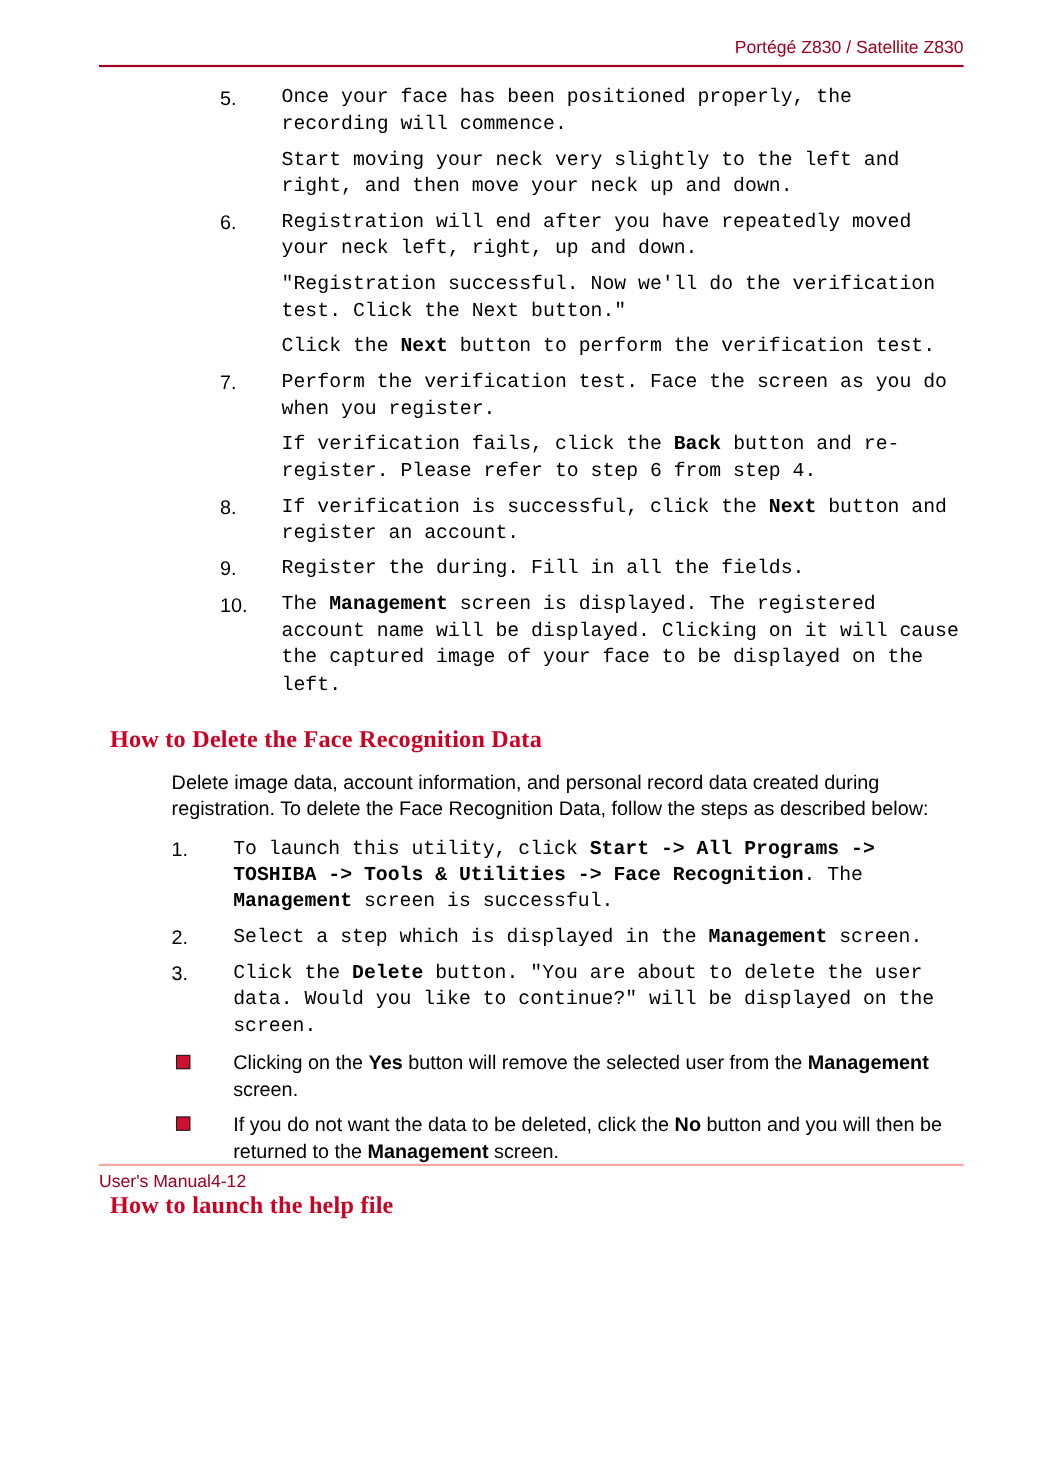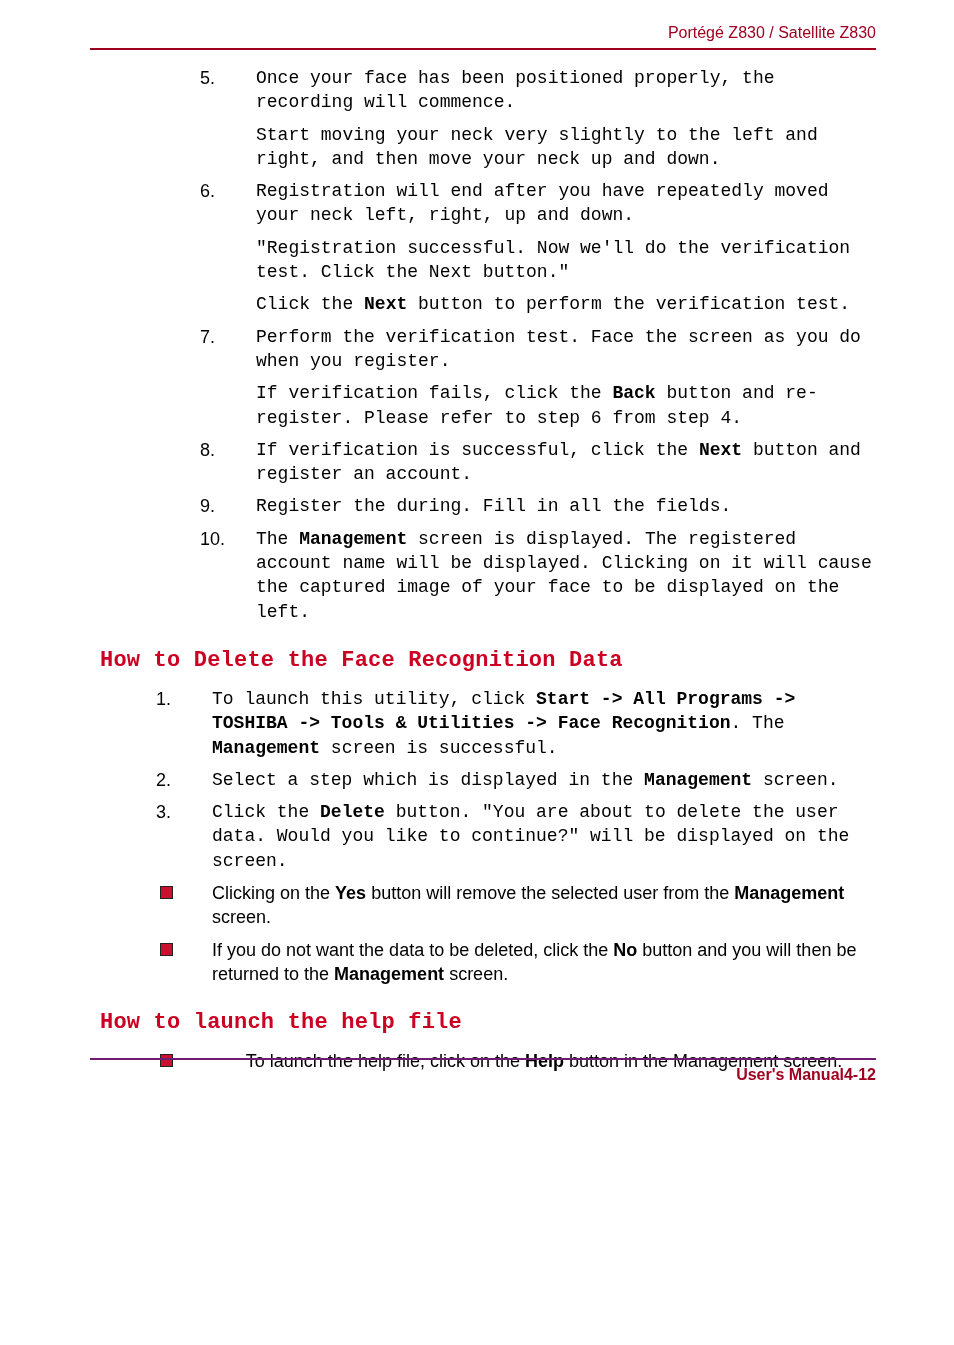--- a/index.html
+++ b/index.html
@@ -6,21 +6,21 @@
     margin: 0;
     padding: 0;
     background: #fff;
     font-family: Arial, Helvetica, sans-serif;
     color: #000;
   }
   .page {
     width: 954px;
     height: 1114px;
     box-sizing: border-box;
-    padding: 24px 70px 0 70px;
+    padding: 35px 70px 0 70px;
     position: relative;
   }
   .top-header {
     color: #a00020;
     font-size: 16px;
     text-align: right;
     padding-bottom: 6px;
     border-bottom: 2px solid #a00020;
     margin-bottom: 16px;
     margin-left: 20px;
@@ -80,43 +80,42 @@
     margin-left: 100px;
   }
   .body-p {
     font-size: 18px;
     line-height: 1.35;
     margin: 0 0 12px 0;
     padding-left: 56px;
   }
   h2.sect {
     color: #cc0022;
-    font-family: Liberation Mono, monospace;
+    font-family: Liberation Serif, serif;
     font-weight: 900;
     font-size: 22px;
     margin: 24px 0 14px 0;
     letter-spacing: 0.2px;
     padding-left: 0;
   }
   .footer {
     position: absolute;
     left: 70px;
     right: 70px;
     bottom: 30px;
   }
   .footer-rule {
-    border-top: 2px solid #701a75;
+    border-top: 2px solid #fca5a5;
     margin-left: 20px;
     margin-right: 8px;
     padding-top: 6px;
     display: flex;
-    justify-content: flex-end;
+    justify-content: flex-start;
     color: #a00020;
     font-size: 16px;
-    font-weight: bold;
   }
   b { font-weight: bold; }
 </style>
 </head>
 <body>
 
 <div class="page">
 
   <div class="top-header">Portégé Z830 / Satellite Z830</div>
 
@@ -165,20 +164,21 @@
           <p>
             <span>The </span><b>Management</b><span> screen is displayed. The registered account name will be displayed. Clicking on it will cause the captured image of your face to be displayed on the left.</span>
           </p>
         </li>
 
       </ol>
     </div>
 
     <h2 class="sect">How to Delete the Face Recognition Data</h2>
 
+    <p class="body-p">Delete image data, account information, and personal record data created during registration. To delete the Face Recognition Data, follow the steps as described below:</p>
 
     <div style="padding-left:56px;">
       <ol class="num">
         <li>
           <span class="n">1.</span>
           <p>
             <span>To launch this utility, click </span><b>Start -&gt; All Programs -&gt; TOSHIBA -&gt; Tools &amp; Utilities -&gt; Face Recognition</b><span>. The </span><b>Management</b><span> screen is successful.</span>
           </p>
         </li>
         <li>

